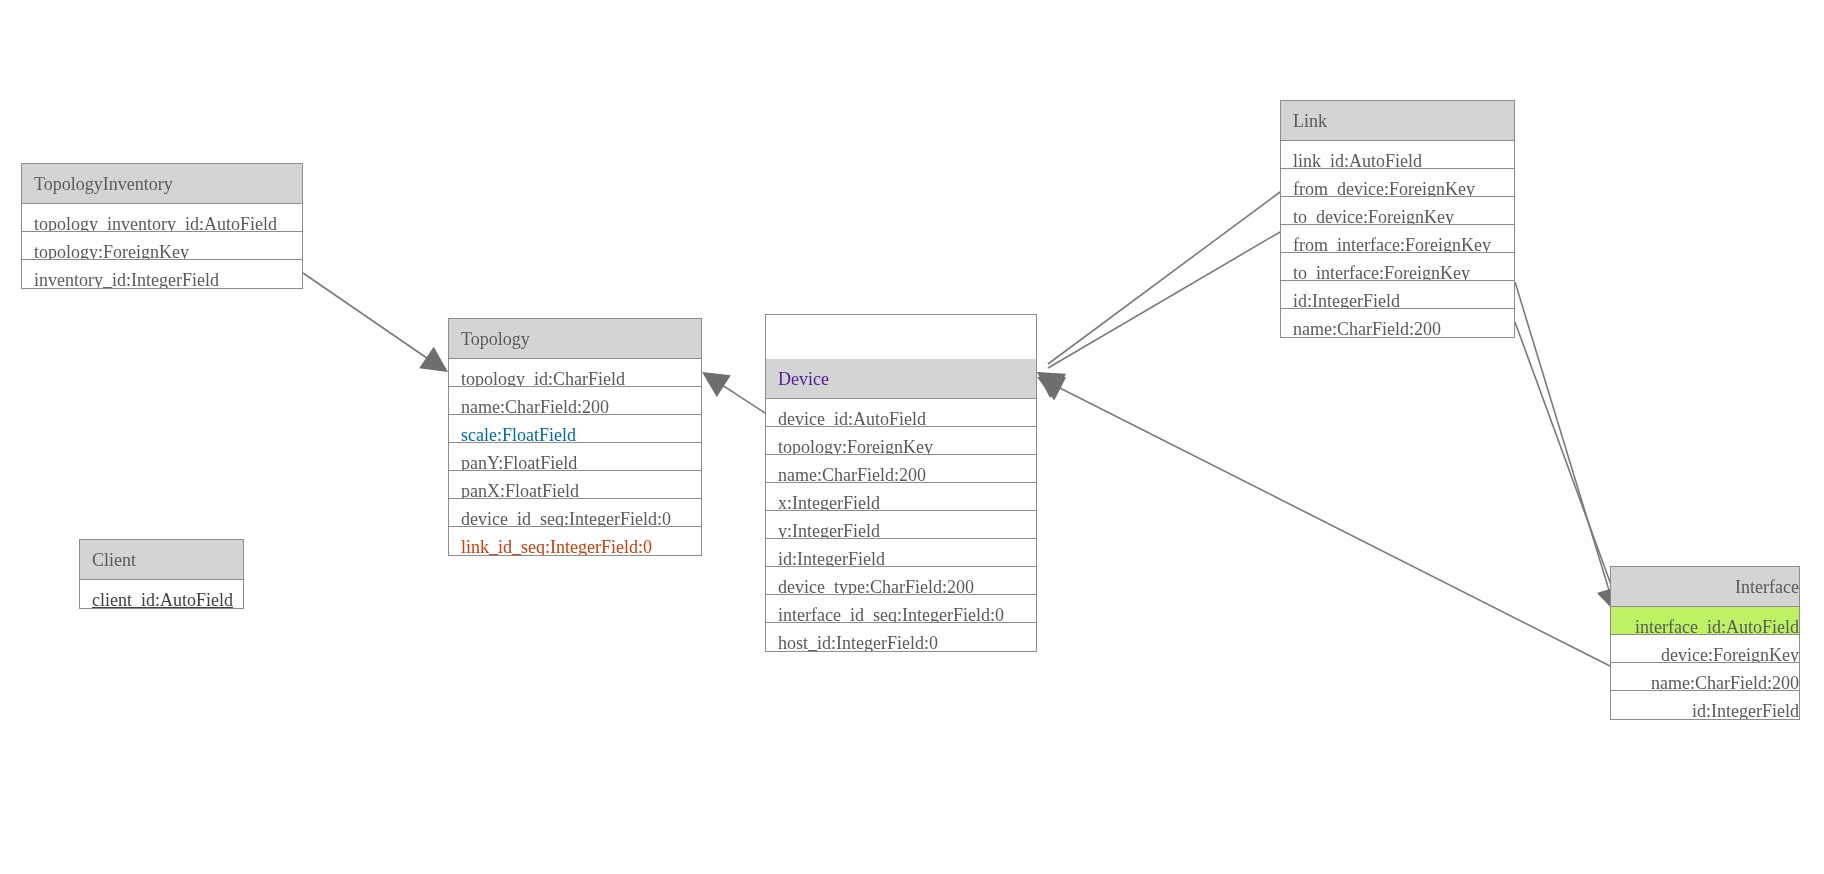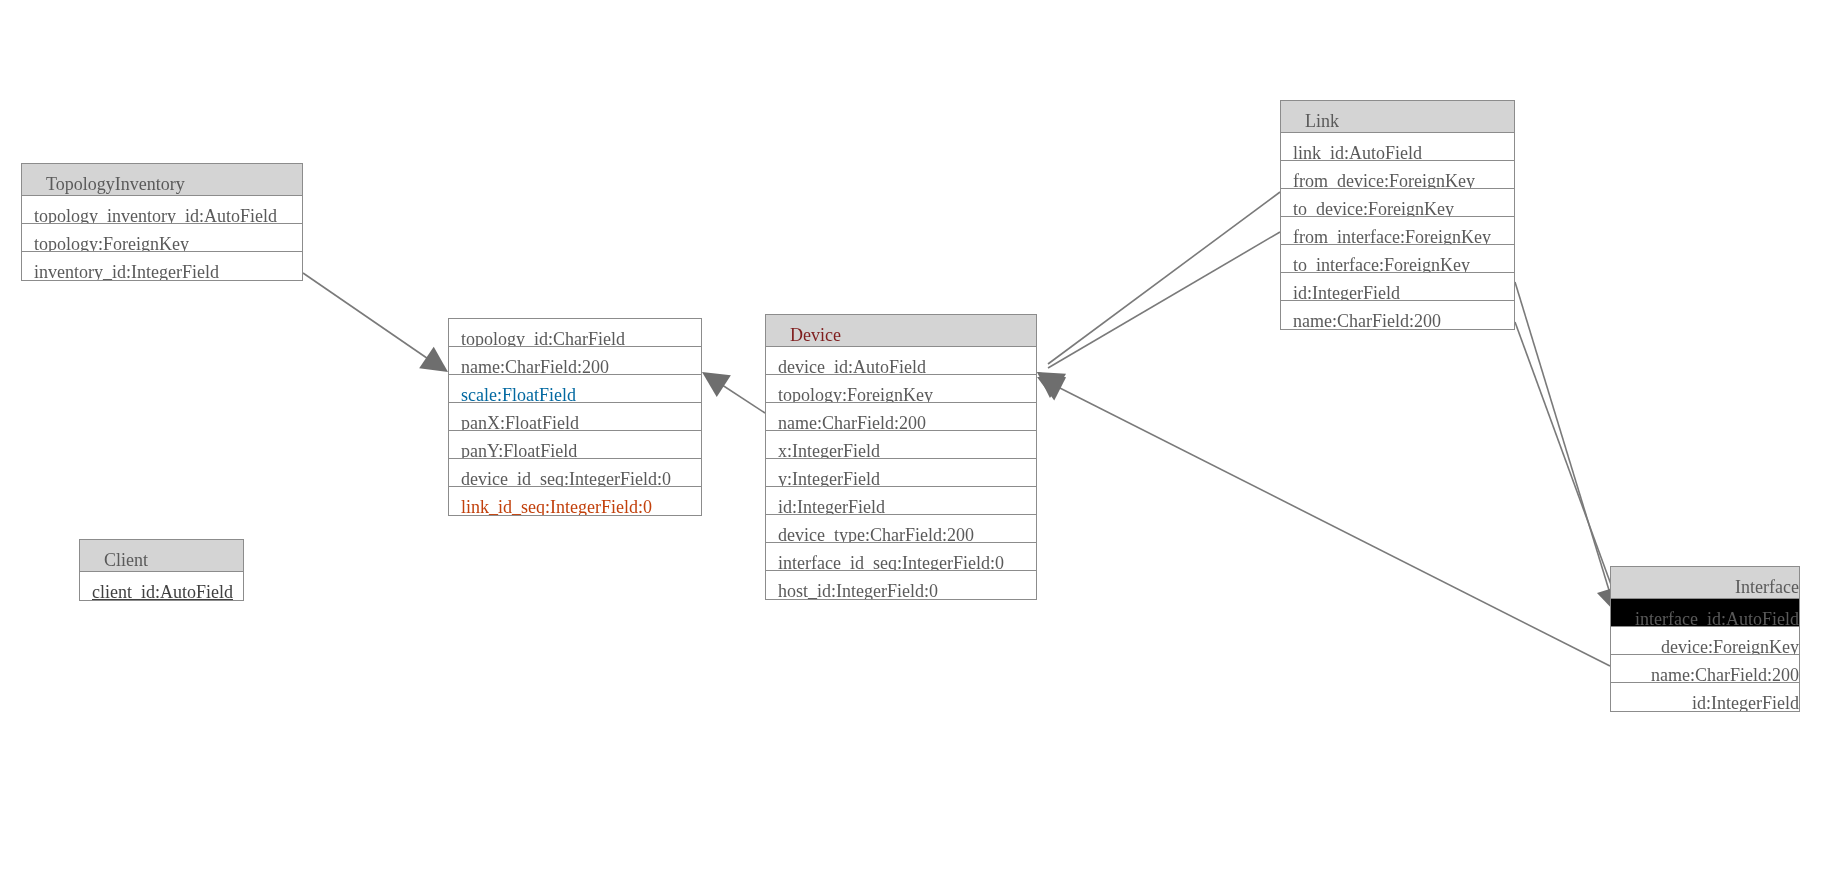--- a/index.html
+++ b/index.html
@@ -33,22 +33,22 @@
     border: 1px solid #8c8c8c;
     background: #ffffff;
   }
   .entity-header {
     box-sizing: border-box;
     background: #d4d4d4;
     border-bottom: 1px solid #8c8c8c;
     color: #5a5a5a;
     font-size: 18px;
     line-height: 40px;
-    height: 32px;
-    padding: 0 0 0 24px;
+    height: 40px;
+    padding: 0 0 0 12px;
     white-space: nowrap;
     overflow: hidden;
   }
   .entity-field {
     box-sizing: border-box;
     border-bottom: 1px solid #8c8c8c;
     color: #5a5a5a;
     font-size: 18px;
     line-height: 40px;
     height: 28px;
@@ -95,30 +95,31 @@
         <polygon points="0,0 -26,-13 -26,13" fill="#6e6e6e" transform="translate(1622,614) rotate(70)"></polygon>
       </g>
     </svg>
 <div class="entity" style="left: 21px; top: 163px; width: 282px; border-color: rgb(140, 140, 140);">
       <div class="entity-header" style="background: rgb(212, 212, 212); border-bottom-color: rgb(140, 140, 140); color: rgb(90, 90, 90);">TopologyInventory</div>
       <div class="entity-field" style="border-bottom-color: rgb(140, 140, 140); color: rgb(90, 90, 90); background: rgb(255, 255, 255);">topology_inventory_id:AutoField</div>
       <div class="entity-field" style="border-bottom-color: rgb(140, 140, 140); color: rgb(90, 90, 90); background: rgb(255, 255, 255);">topology:ForeignKey</div>
       <div class="entity-field last" style="border-bottom-color: rgb(140, 140, 140); color: rgb(90, 90, 90); background: rgb(255, 255, 255);">inventory_id:IntegerField</div>
     </div>
     <div class="entity" style="left: 448px; top: 318px; width: 254px; border-color: rgb(140, 140, 140);">
+      <div class="entity-header" style="background: rgb(212, 212, 212); border-bottom-color: rgb(140, 140, 140); color: rgb(90, 90, 90);">Topology</div>
       <div class="entity-field" style="border-bottom-color: rgb(140, 140, 140); color: rgb(90, 90, 90); background: rgb(255, 255, 255);">topology_id:CharField</div>
       <div class="entity-field" style="border-bottom-color: rgb(140, 140, 140); color: rgb(90, 90, 90); background: rgb(255, 255, 255);">name:CharField:200</div>
       <div class="entity-field" style="border-bottom-color: rgb(140, 140, 140); color: #0369a1; background: rgb(255, 255, 255);">scale:FloatField</div>
+      <div class="entity-field" style="border-bottom-color: rgb(140, 140, 140); color: rgb(90, 90, 90); background: rgb(255, 255, 255);">panY:FloatField</div>
       <div class="entity-field" style="border-bottom-color: rgb(140, 140, 140); color: rgb(90, 90, 90); background: rgb(255, 255, 255);">panX:FloatField</div>
-      <div class="entity-field" style="border-bottom-color: rgb(140, 140, 140); color: rgb(90, 90, 90); background: rgb(255, 255, 255);">panY:FloatField</div>
       <div class="entity-field" style="border-bottom-color: rgb(140, 140, 140); color: rgb(90, 90, 90); background: rgb(255, 255, 255);">device_id_seq:IntegerField:0</div>
       <div class="entity-field last" style="border-bottom-color: rgb(140, 140, 140); color: #c2410c; background: rgb(255, 255, 255);">link_id_seq:IntegerField:0</div>
     </div>
     <div class="entity" style="left: 765px; top: 314px; width: 272px; border-color: rgb(140, 140, 140);">
-      <div class="entity-header" style="background: rgb(212, 212, 212); border-bottom-color: rgb(140, 140, 140); color: #7f1d1d;">Device</div>
+      <div class="entity-header" style="background: rgb(212, 212, 212); border-bottom-color: rgb(140, 140, 140); color: #4c1d95; margin-top: 44px;">Device</div>
       <div class="entity-field" style="border-bottom-color: rgb(140, 140, 140); color: rgb(90, 90, 90); background: rgb(255, 255, 255);">device_id:AutoField</div>
       <div class="entity-field" style="border-bottom-color: rgb(140, 140, 140); color: rgb(90, 90, 90); background: rgb(255, 255, 255);">topology:ForeignKey</div>
       <div class="entity-field" style="border-bottom-color: rgb(140, 140, 140); color: rgb(90, 90, 90); background: rgb(255, 255, 255);">name:CharField:200</div>
       <div class="entity-field" style="border-bottom-color: rgb(140, 140, 140); color: rgb(90, 90, 90); background: rgb(255, 255, 255);">x:IntegerField</div>
       <div class="entity-field" style="border-bottom-color: rgb(140, 140, 140); color: rgb(90, 90, 90); background: rgb(255, 255, 255);">y:IntegerField</div>
       <div class="entity-field" style="border-bottom-color: rgb(140, 140, 140); color: rgb(90, 90, 90); background: rgb(255, 255, 255);">id:IntegerField</div>
       <div class="entity-field" style="border-bottom-color: rgb(140, 140, 140); color: rgb(90, 90, 90); background: rgb(255, 255, 255);">device_type:CharField:200</div>
       <div class="entity-field" style="border-bottom-color: rgb(140, 140, 140); color: rgb(90, 90, 90); background: rgb(255, 255, 255);">interface_id_seq:IntegerField:0</div>
       <div class="entity-field last" style="border-bottom-color: rgb(140, 140, 140); color: rgb(90, 90, 90); background: rgb(255, 255, 255);">host_id:IntegerField:0</div>
     </div>
@@ -127,21 +128,21 @@
       <div class="entity-field" style="border-bottom-color: rgb(140, 140, 140); color: rgb(90, 90, 90); background: rgb(255, 255, 255);">link_id:AutoField</div>
       <div class="entity-field" style="border-bottom-color: rgb(140, 140, 140); color: rgb(90, 90, 90); background: rgb(255, 255, 255);">from_device:ForeignKey</div>
       <div class="entity-field" style="border-bottom-color: rgb(140, 140, 140); color: rgb(90, 90, 90); background: rgb(255, 255, 255);">to_device:ForeignKey</div>
       <div class="entity-field" style="border-bottom-color: rgb(140, 140, 140); color: rgb(90, 90, 90); background: rgb(255, 255, 255);">from_interface:ForeignKey</div>
       <div class="entity-field" style="border-bottom-color: rgb(140, 140, 140); color: rgb(90, 90, 90); background: rgb(255, 255, 255); text-decoration: underline;">to_interface:ForeignKey</div>
       <div class="entity-field" style="border-bottom-color: rgb(140, 140, 140); color: rgb(90, 90, 90); background: rgb(255, 255, 255);">id:IntegerField</div>
       <div class="entity-field last" style="border-bottom-color: rgb(140, 140, 140); color: rgb(90, 90, 90); background: rgb(255, 255, 255);">name:CharField:200</div>
     </div>
     <div class="entity" style="left: 1610px; top: 566px; width: 190px; border-color: rgb(140, 140, 140); text-align: right;">
       <div class="entity-header" style="background: rgb(212, 212, 212); border-bottom-color: rgb(140, 140, 140); color: rgb(90, 90, 90);">Interface</div>
-      <div class="entity-field" style="border-bottom-color: rgb(140, 140, 140); color: rgb(90, 90, 90); background: #000000;">interface_id:AutoField</div>
+      <div class="entity-field" style="border-bottom-color: rgb(140, 140, 140); color: rgb(90, 90, 90); background: #bef264;">interface_id:AutoField</div>
       <div class="entity-field" style="border-bottom-color: rgb(140, 140, 140); color: rgb(90, 90, 90); background: rgb(255, 255, 255);">device:ForeignKey</div>
       <div class="entity-field" style="border-bottom-color: rgb(140, 140, 140); color: rgb(90, 90, 90); background: rgb(255, 255, 255);">name:CharField:200</div>
       <div class="entity-field last" style="border-bottom-color: rgb(140, 140, 140); color: rgb(90, 90, 90); background: rgb(255, 255, 255);">id:IntegerField</div>
     </div>
     <div class="entity" style="left: 79px; top: 527px; width: 165px; border-color: rgb(140, 140, 140); margin-top: 12px;">
       <div class="entity-header" style="background: rgb(212, 212, 212); border-bottom-color: rgb(140, 140, 140); color: rgb(90, 90, 90);">Client</div>
       <div class="entity-field last" style="border-bottom-color: rgb(140, 140, 140); color: #404040; background: rgb(255, 255, 255); text-decoration: underline;">client_id:AutoField</div>
     </div>
   </div>
 

